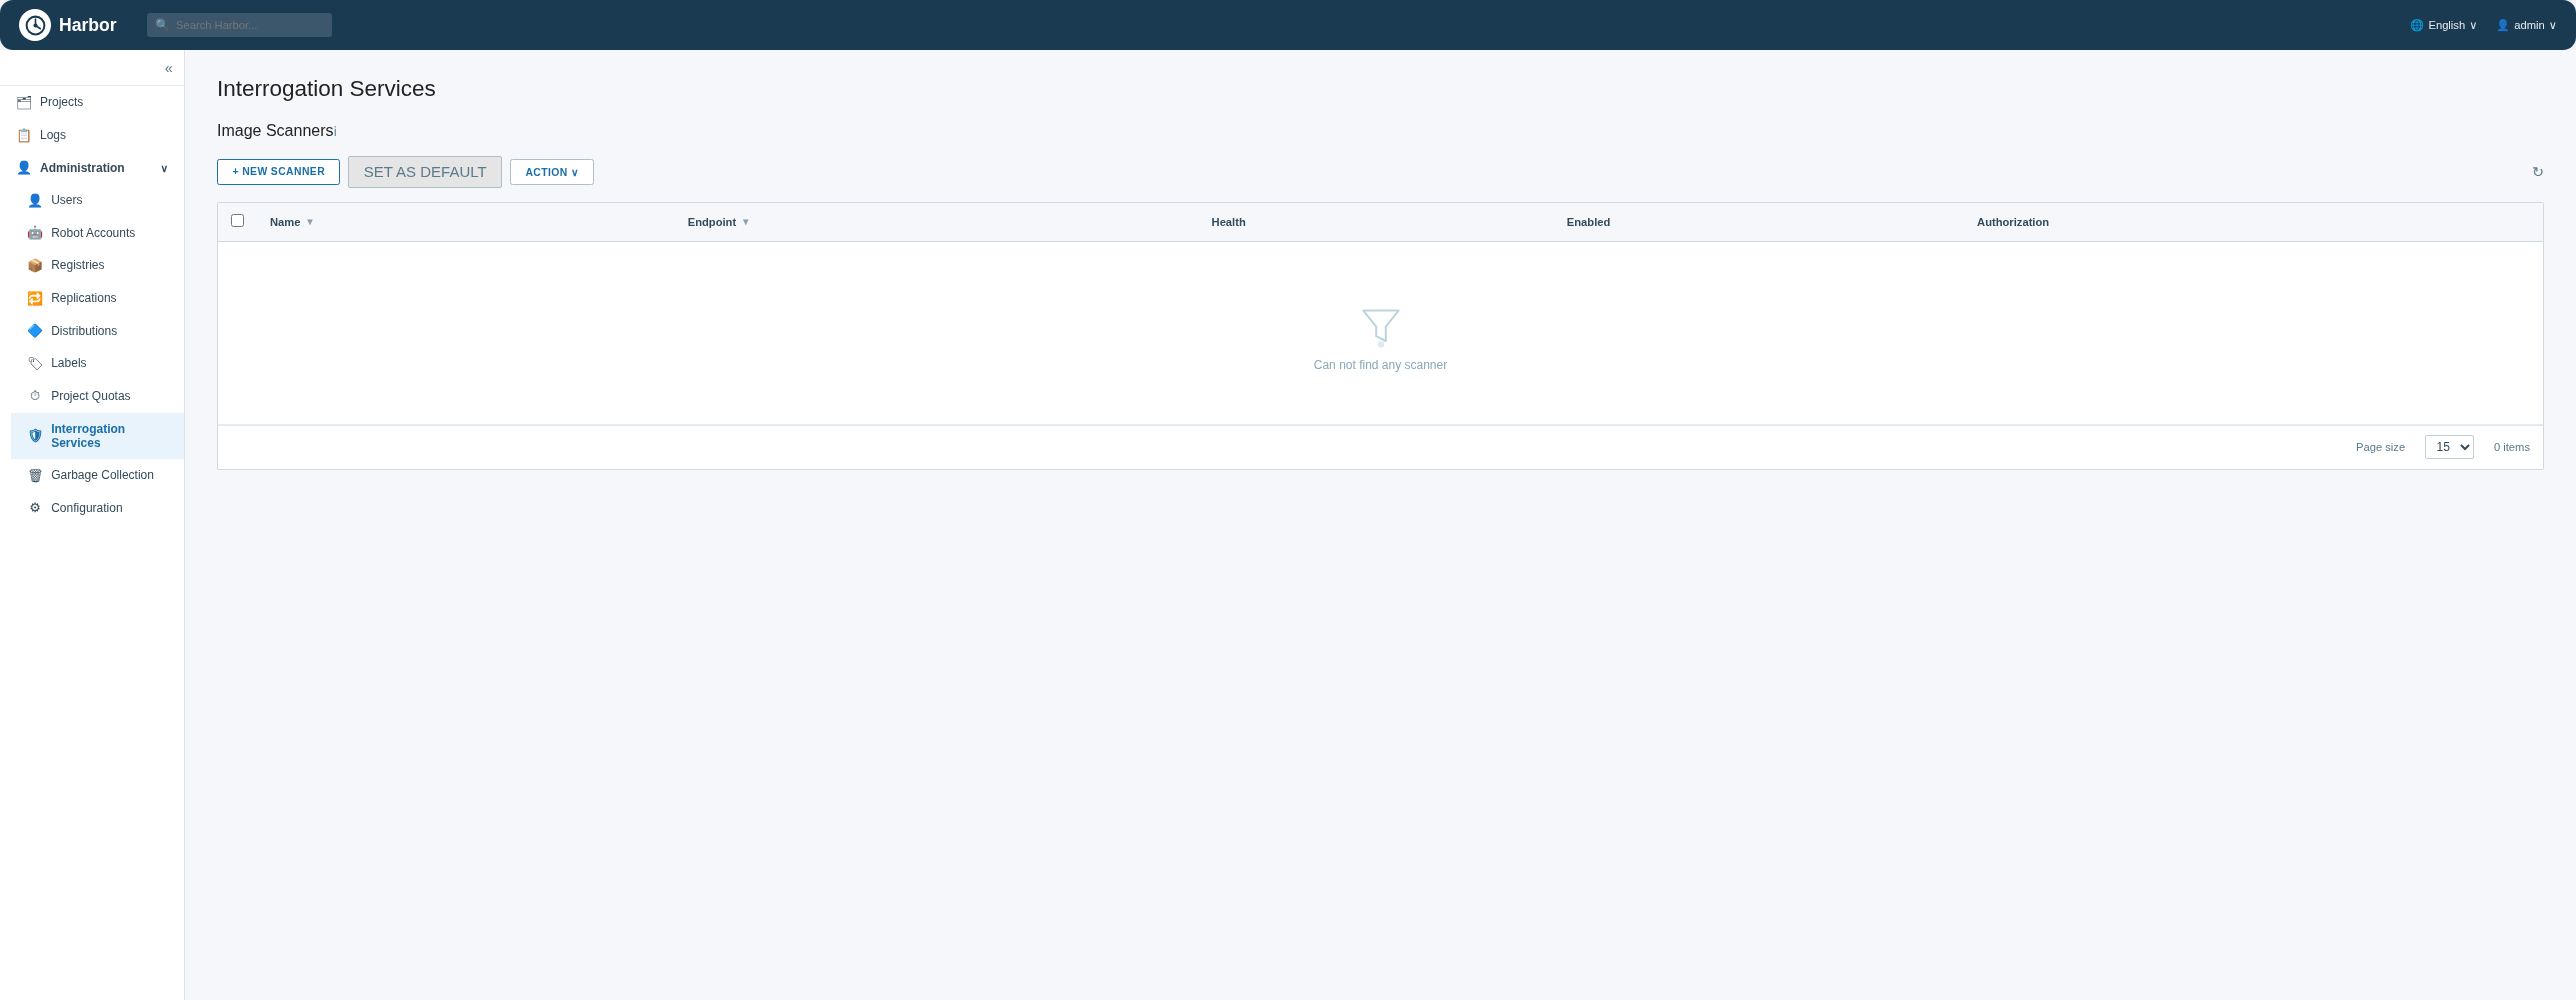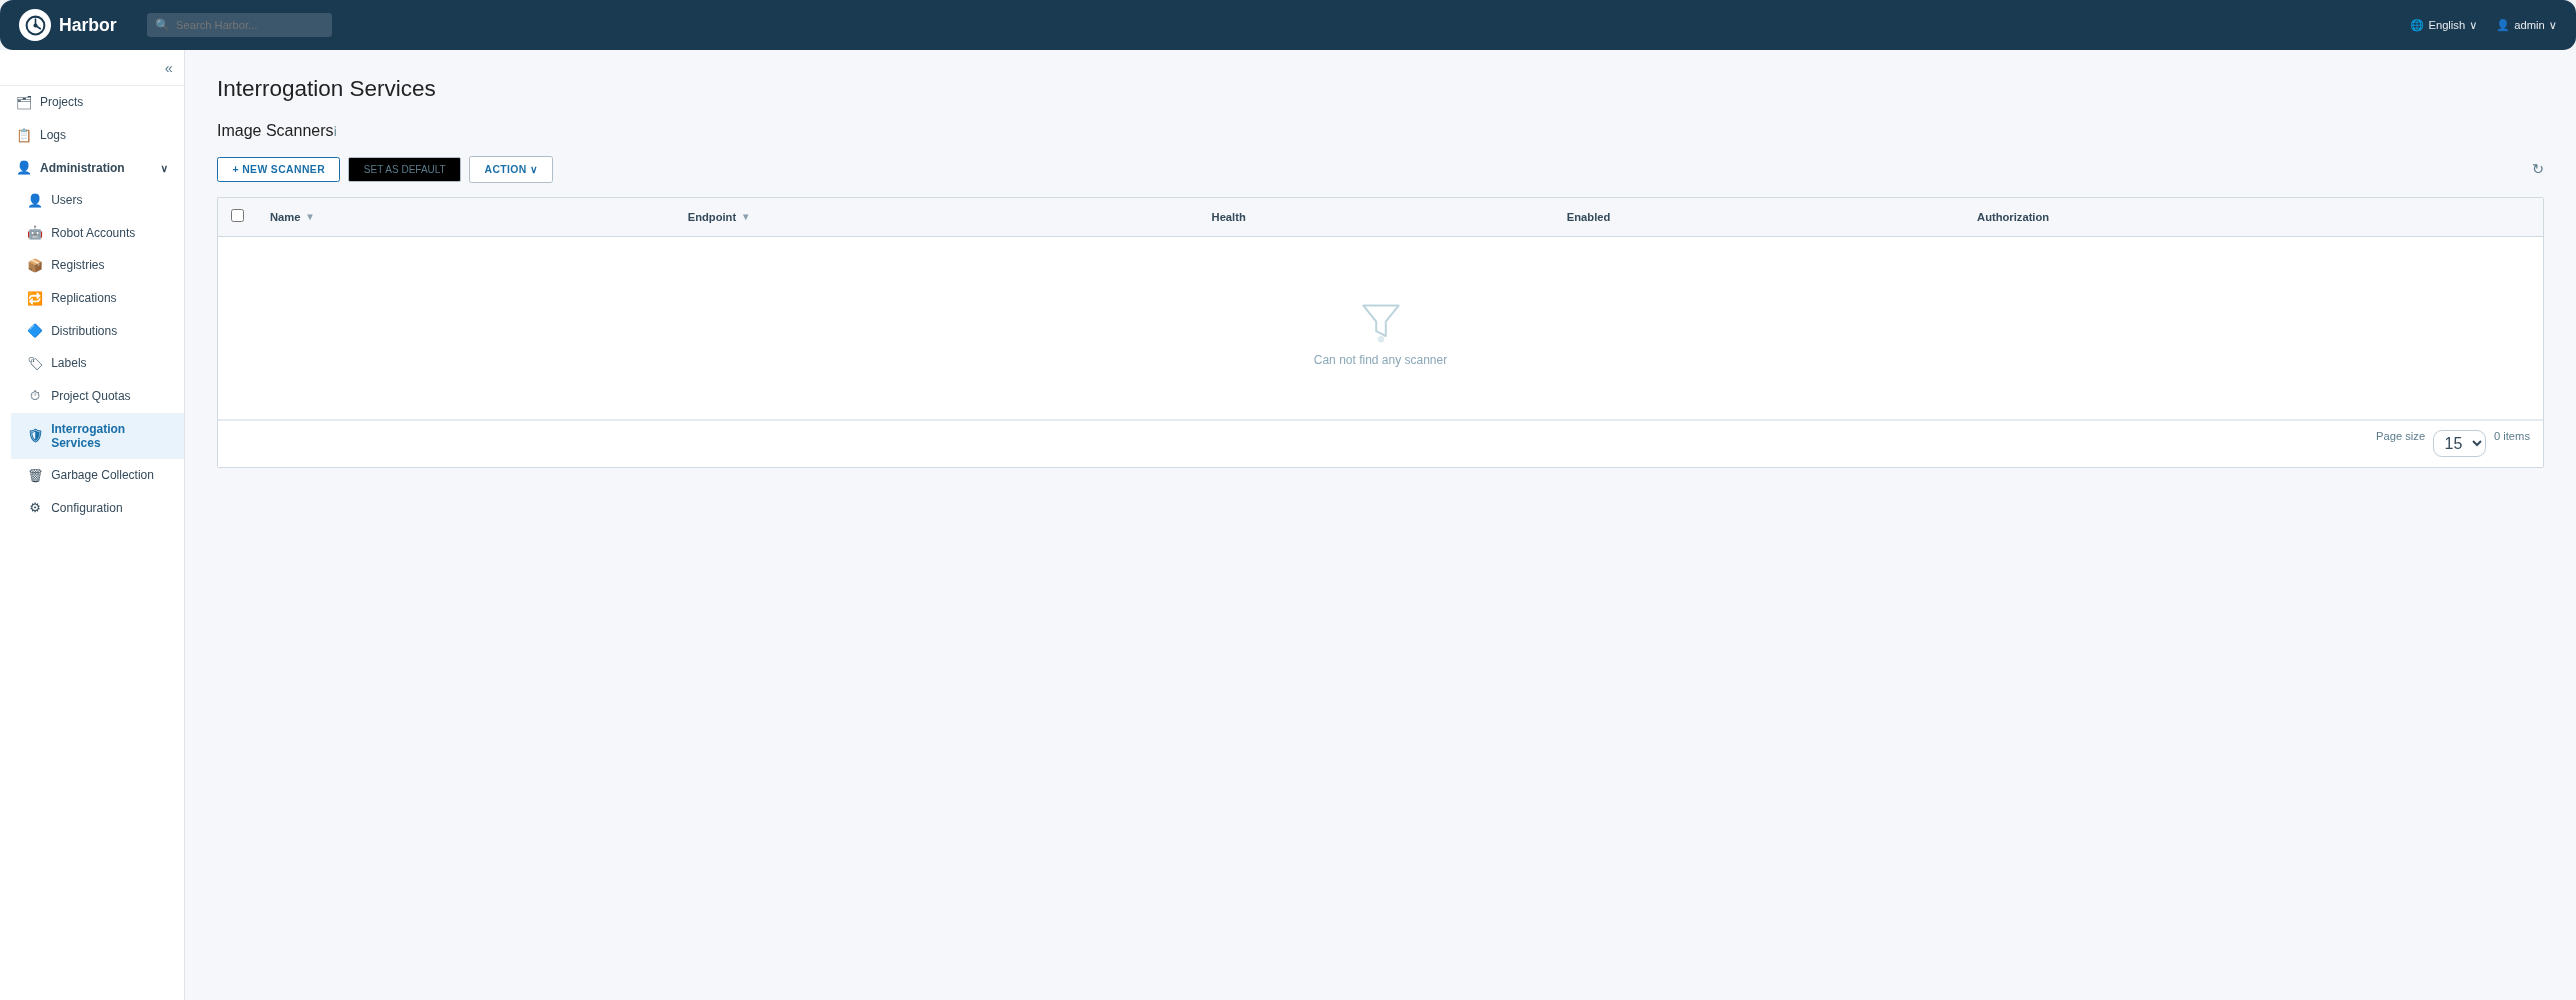--- a/index.html
+++ b/index.html
@@ -197,24 +197,24 @@
       border: 1.6px solid #1a6fa8;
       color: #1a6fa8;
       font-size: 10.4px;
       font-weight: 600;
       padding: 6.4px 14.4px;
       cursor: pointer;
       border-radius: 2.4px;
       letter-spacing: 0.4px;
     }
     .btn-default {
-      background: #000000;
+      background: #e5e5e5;
       border: 0.8px solid #b0bec8;
       color: #5a7a8a;
-      font-size: 10px;
+      font-size: 15px;
       font-weight: 500;
       padding: 6.4px 14.4px;
       cursor: pointer;
       border-radius: 2px;
     }
     .btn-action {
       background: white;
       border: 0.8px solid #b0bec8;
       color: #1a6fa8;
       font-size: 10.4px;
@@ -287,33 +287,33 @@
       opacity: 0.5;
     }
     .empty-text {
       font-size: 12px;
       color: #8aA8b8;
     }
 
     
     .pagination-bar {
       display: flex;
-      align-items: flex-start;
+      align-items: center;
       justify-content: flex-end;
       padding: 9.6px 13px;
       border-top: 0.8px solid #e0e8f0;
       font-size: 11.2px;
       color: #5a7a8a;
-      gap: 8px;
+      gap: 20px;
     }
     .page-size-select {
       border: 0.8px solid #c0cdd8;
-      border-radius: 9px;
+      border-radius: 2px;
       padding: 3.2px 6.4px;
-      font-size: 16px;
+      font-size: 12px;
       color: #344a5a;
       background: white;
       cursor: pointer;
     }
   </style>
 </head>
 <body>
 
 <nav class="topnav">
   <div class="topnav-logo">

